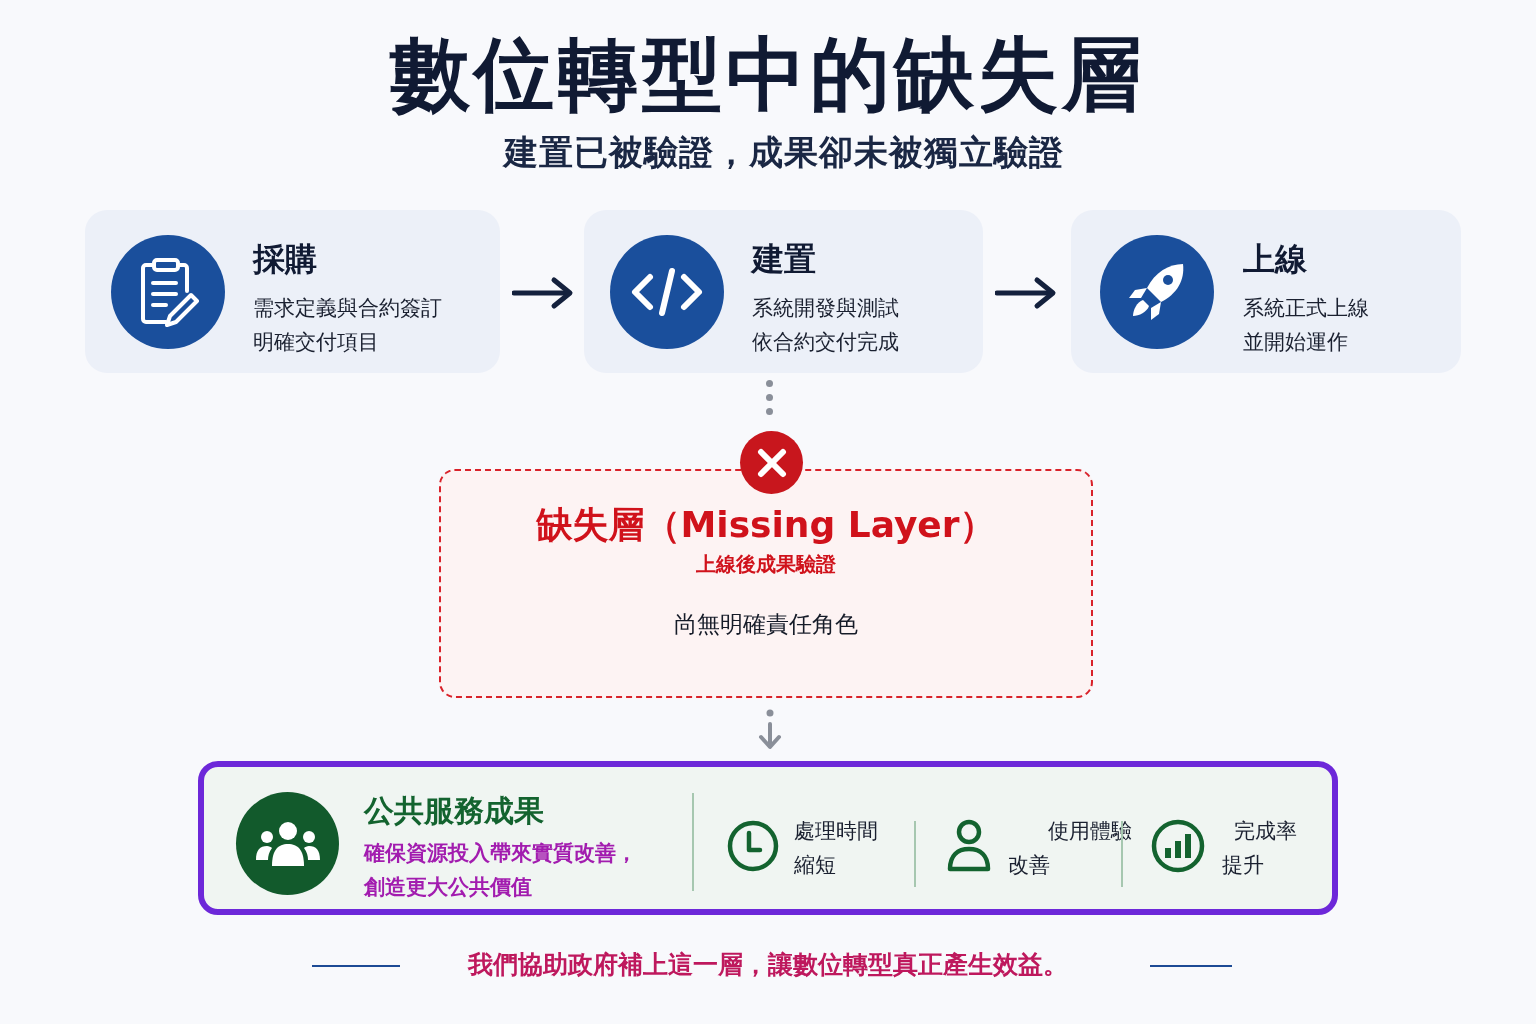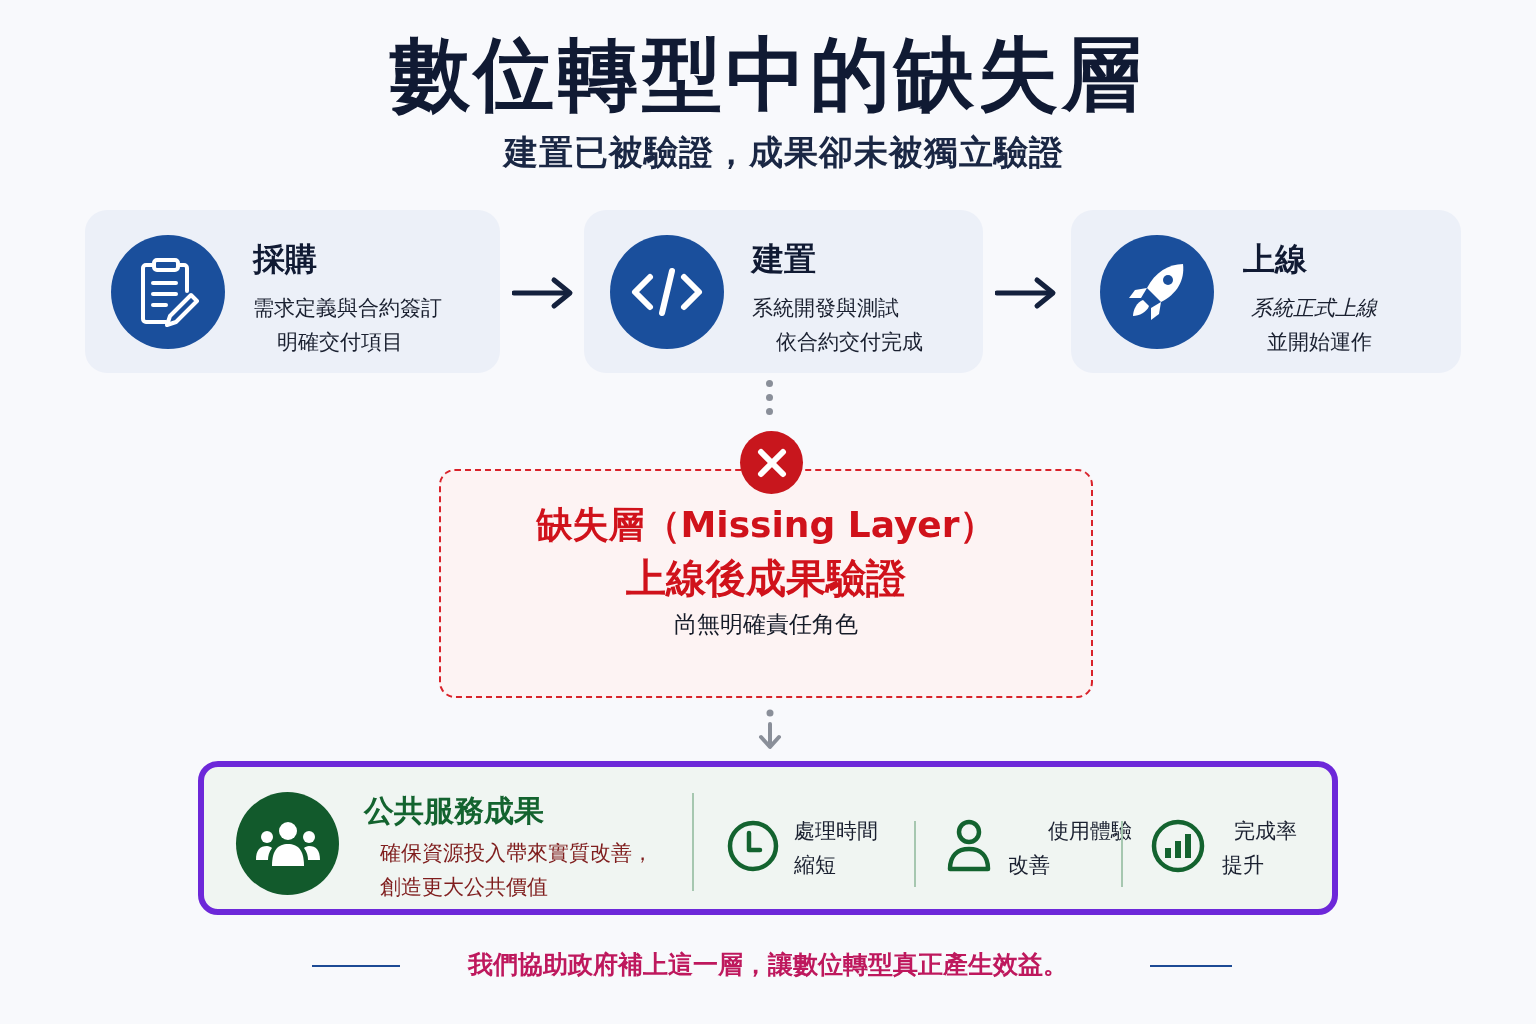--- a/index.html
+++ b/index.html
@@ -37,21 +37,21 @@
   }
   .step .stitle {
     position: absolute; left: 168px; top: 28px;
     font-size: 32px; font-weight: 800; color: #101a33;
   }
   .step .sline {
     position: absolute; left: 168px;
     font-size: 21px; color: #1a2030;
   }
   .step .sline.l1 { top: 84px; }
-  .step .sline.l2 { top: 118px; margin-left: 24px; }
+  .step .sline.l2 { top: 118px; }
   .arrow {
     position: absolute; top: 275px;
   }
   .dots {
     position: absolute; left: 766px; top: 380px;
     width: 8px;
   }
   .dots span {
     display: block; width: 7px; height: 7px; border-radius: 50%;
     background: #8a8f99; margin-bottom: 7px;
@@ -69,21 +69,21 @@
     background: #c8161d;
     display: flex; align-items: center; justify-content: center;
     z-index: 2;
   }
   .m-title {
     position: absolute; left: 0; right: 0; top: 30px;
     text-align: center; font-size: 36px; font-weight: 800; color: #d0121b;
   }
   .m-sub {
     position: absolute; left: 0; right: 0; top: 80px;
-    text-align: center; font-size: 40px; font-weight: 800; color: #d0121b;
+    text-align: center; font-size: 20px; font-weight: 800; color: #d0121b;
   }
   .m-l1, .m-l2 {
     position: absolute; left: 0; right: 0;
     text-align: center; font-size: 23px; color: #151b28;
   }
   .m-l1 { top: 138px; }
   .m-l2 { top: 178px; }
   .down {
     position: absolute; left: 756px; top: 708px;
   }
@@ -98,21 +98,21 @@
     position: absolute; left: 32px; top: 25px;
     width: 103px; height: 103px; border-radius: 50%;
     background: #125a2c;
     display: flex; align-items: center; justify-content: center;
   }
   .outcome .otitle {
     position: absolute; left: 160px; top: 24px;
     font-size: 30px; font-weight: 800; color: #13632f;
   }
   .outcome .ol1, .outcome .ol2 {
-    position: absolute; left: 176px; font-size: 21px; color: #7f1d1d;
+    position: absolute; left: 160px; font-size: 21px; color: #a21caf; font-weight: bold;
   }
   .outcome .ol1 { top: 72px; }
   .outcome .ol2 { top: 106px; }
   .vsep {
     position: absolute; width: 2px; background: #a6c7b0;
   }
   .metric {
     position: absolute; top: 48px; height: 62px;
   }
   .metric .micon { position: absolute; left: 0; top: 0; }
@@ -179,21 +179,21 @@
   <div class="circle" style="left:29px;">
     <svg width="64" height="64" viewBox="0 0 64 64" fill="#fff">
       <path d="M58 4 C44 4 30 12 22 28 L36 42 C52 34 60 20 58 4 Z"></path>
       <circle cx="43" cy="20" r="5" fill="#1a4f9c"></circle>
       <path d="M22 28 L10 30 L4 38 L16 38 Z"></path>
       <path d="M36 42 L34 54 L26 60 L26 48 Z"></path>
       <path d="M18 40 C12 42 8 50 8 56 C14 56 22 52 24 46 Z"></path>
     </svg>
   </div>
   <div class="stitle" style="left:172px;">上線</div>
-  <div class="sline l1" style="left:180px;font-style:italic;">系統正式上線</div>
+  <div class="sline l1" style="left:172px;">系統正式上線</div>
   <div class="sline l2" style="left:172px;">並開始運作</div>
 </div>
 
 <div class="dots">
   <span></span>
     <span></span>
     <span></span>
 </div>
 
 <div class="xbadge">

